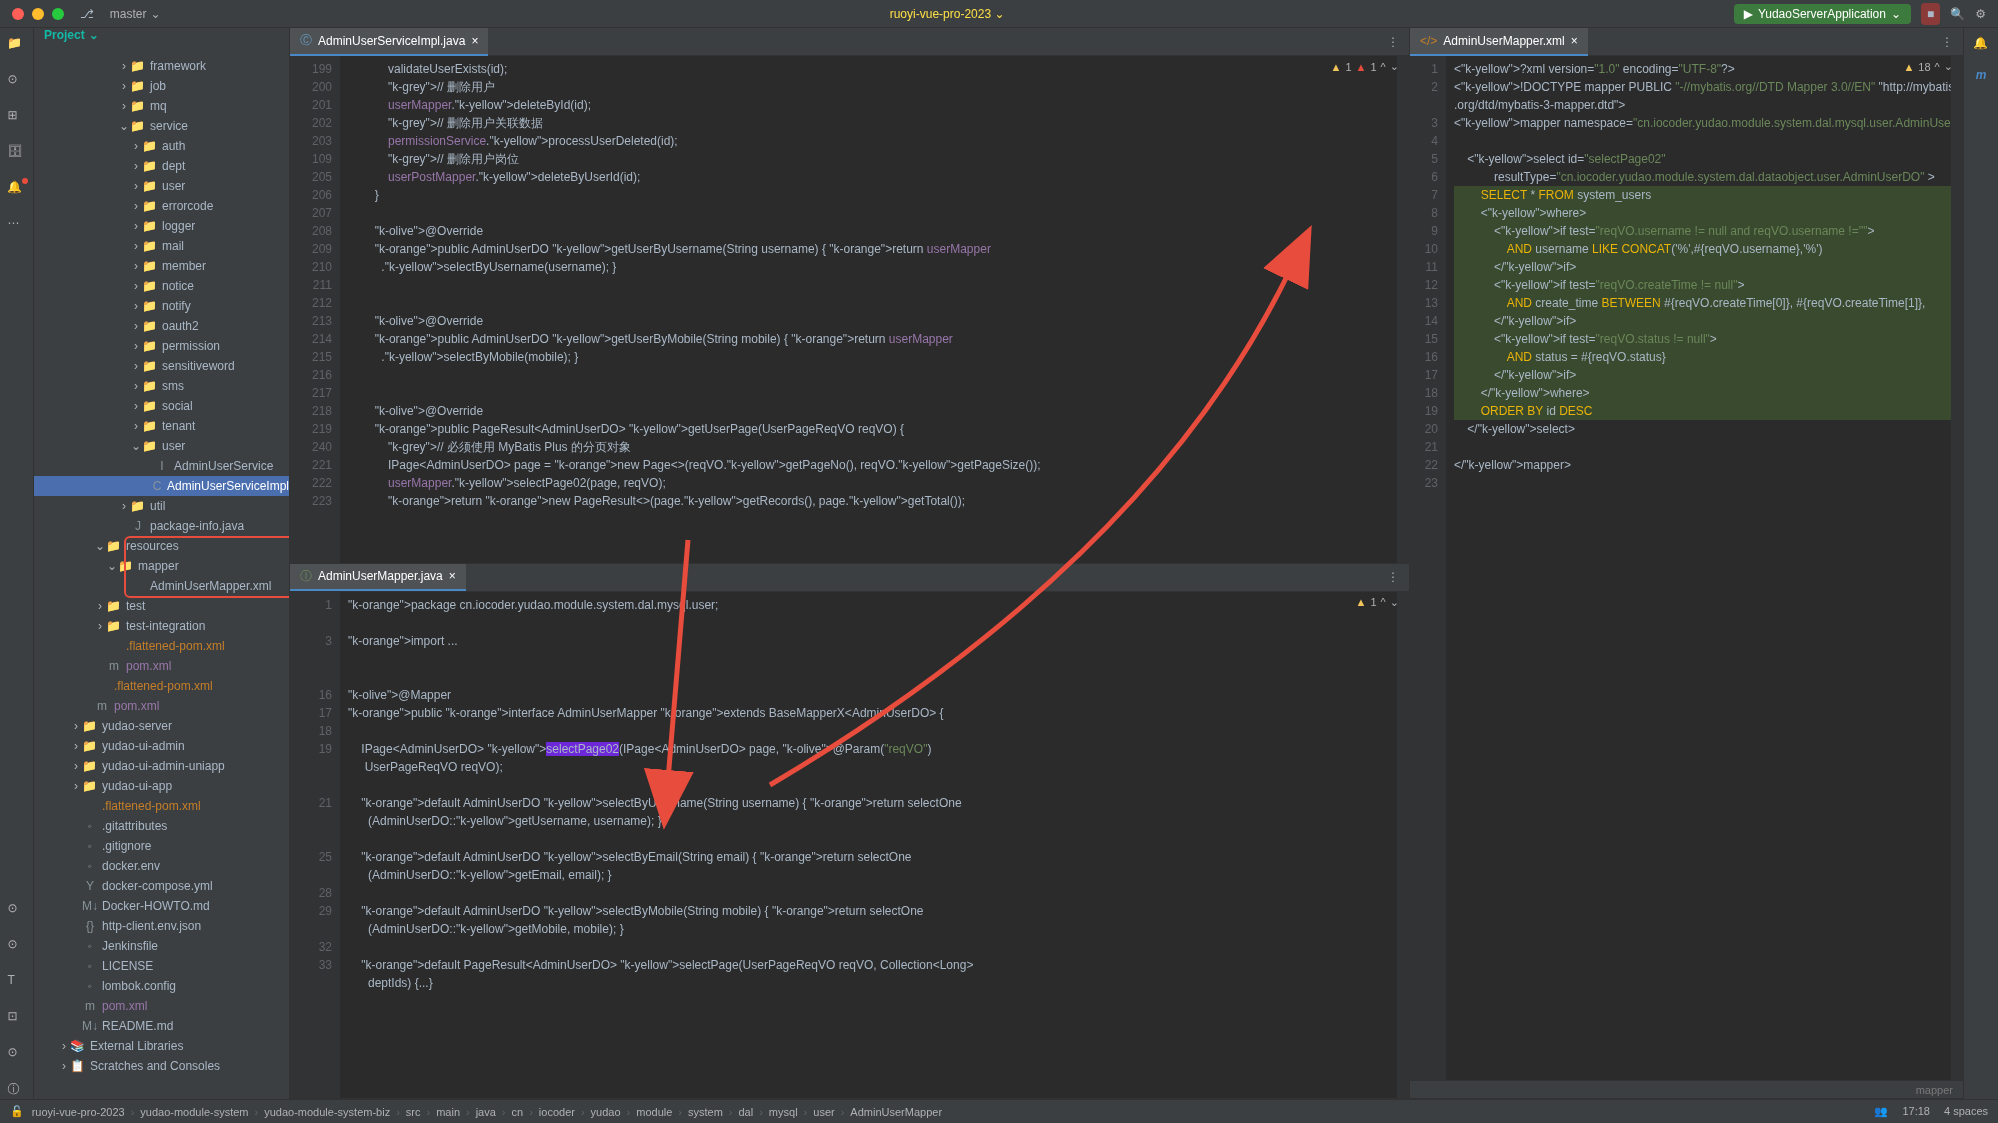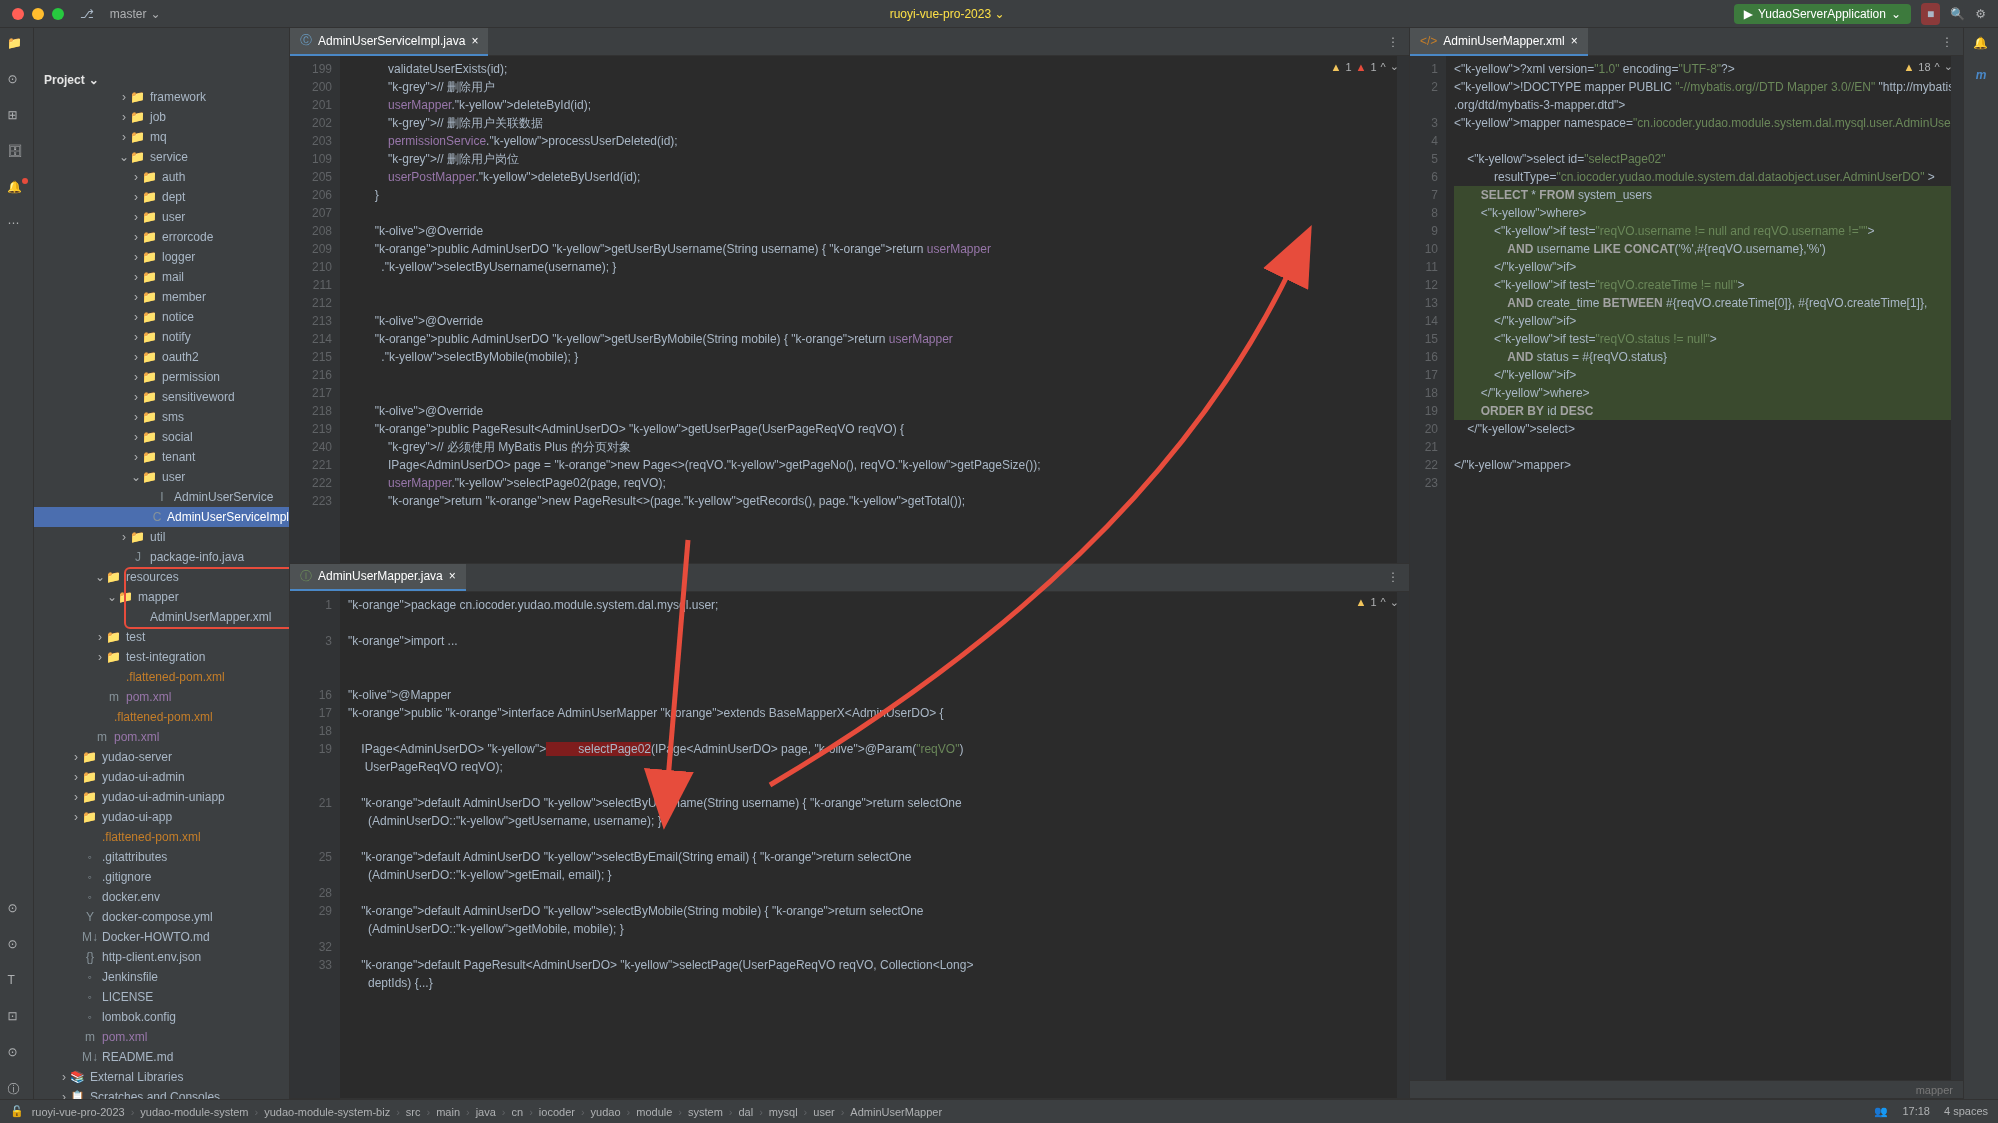--- a/index.html
+++ b/index.html
@@ -12,21 +12,21 @@
 .title-center { flex: 1; text-align: center; color: #fde047; }
 .title-right { display: flex; align-items: center; gap: 10px; }
 .run-btn { background: #3d7a3d; color: #fff; padding: 3px 10px; border-radius: 4px; display: flex; align-items: center; gap: 5px; }
 .stop-btn { background: #8b3a3a; padding: 4px 6px; border-radius: 4px; }
 .icon-btn { color: #afb1b3; cursor: pointer; }
 .main { display: flex; height: calc(100vh - 28px - 24px); }
 .left-rail { width: 34px; background: #3c3f41; border-right: 1px solid #323232; display: flex; flex-direction: column; align-items: center; padding-top: 8px; gap: 18px; }
 .left-rail .icon { width: 18px; height: 18px; color: #afb1b3; cursor: pointer; }
 .left-rail .icon.active { color: #4a88c7; }
 .project-panel { width: 256px; background: #3c3f41; border-right: 1px solid #323232; display: flex; flex-direction: column; }
-.project-header { height: 28px; display: flex; align-items: flex-end; padding: 0 10px; color: #e5e5e5; font-weight: 600; margin-top: 31px; }
+.project-header { height: 28px; display: flex; align-items: flex-start; padding: 0 10px; color: #14b8a6; font-weight: 600; }
 .tree { flex: 1; overflow-y: auto; font-size: 12px; }
 .tree-item { display: flex; align-items: center; height: 20px; padding-left: 0; cursor: pointer; white-space: nowrap; }
 .tree-item.selected { background: #4b6eaf; color: #fff; }
 .tree-item .arrow { width: 12px; text-align: center; color: #afb1b3; }
 .tree-item .icon { width: 16px; margin-right: 4px; text-align: center; }
 .folder-icon { color: #87939a; }
 .yellow-text { color: #c57e29; }
 .purple-text { color: #9876aa; }
 .editor-area { flex: 1; display: flex; background: #2b2b2b; }
 .editor-col { display: flex; flex-direction: column; border-right: 1px solid #323232; }
@@ -34,25 +34,25 @@
 .editor-col.right { width: 554px; }
 .tabs { height: 28px; background: #3c3f41; display: flex; align-items: center; border-bottom: 1px solid #323232; }
 .tab { height: 28px; display: flex; align-items: center; padding: 0 10px; gap: 6px; color: #afb1b3; cursor: pointer; }
 .tab.active { background: #4e5254; color: #fff; border-bottom: 2px solid #4a88c7; }
 .editor-split { flex: 1; display: flex; flex-direction: column; overflow: hidden; }
 .editor-pane { flex: 1; display: flex; overflow: hidden; position: relative; border-bottom: 1px solid #323232; }
 .gutter { width: 50px; background: #313335; color: #606366; text-align: right; padding: 4px 8px 4px 0; font-family: "JetBrains Mono", Consolas, monospace; font-size: 12px; line-height: 18px; }
 .gutter-line { height: 18px; }
 .code { flex: 1; padding: 4px 0 4px 8px; font-family: "JetBrains Mono", Consolas, monospace; font-size: 12px; line-height: 18px; white-space: pre; overflow: hidden; }
 .code-line { height: 18px; }
-.k-orange { color: #a3a3a3; font-weight: bold; }
+.k-orange { color: #eab308; }
 .k-purple { color: #9876aa; }
 .k-green { color: #6a8759; }
 .k-white { color: #a9b7c6; }
-.k-hl { background: #7f1d1d; padding-left: 32px; }
+.k-hl { background: #6d28d9; }
 .warn-badge { position: absolute; top: 4px; right: 10px; font-size: 11px; color: #afb1b3; display: flex; gap: 4px; align-items: center; }
 .warn-tri { color: #f2c55c; }
 .right-rail { width: 34px; background: #3c3f41; display: flex; flex-direction: column; align-items: center; padding-top: 8px; gap: 18px; }
 .statusbar { height: 24px; background: #3c3f41; display: flex; align-items: center; padding: 0 10px; font-size: 11px; color: #afb1b3; border-top: 1px solid #323232; }
 .breadcrumb { display: flex; gap: 6px; align-items: center; }
 .breadcrumb span::after { content: "›"; margin-left: 6px; color: #606366; }
 .breadcrumb span:last-child::after { content: ""; }
 .status-right { margin-left: auto; display: flex; gap: 14px; }
 .highlight-box { position: absolute; border: 2px solid #e74c3c; border-radius: 6px; pointer-events: none; }
 .xml-hl { background: #3a4a2e; }

